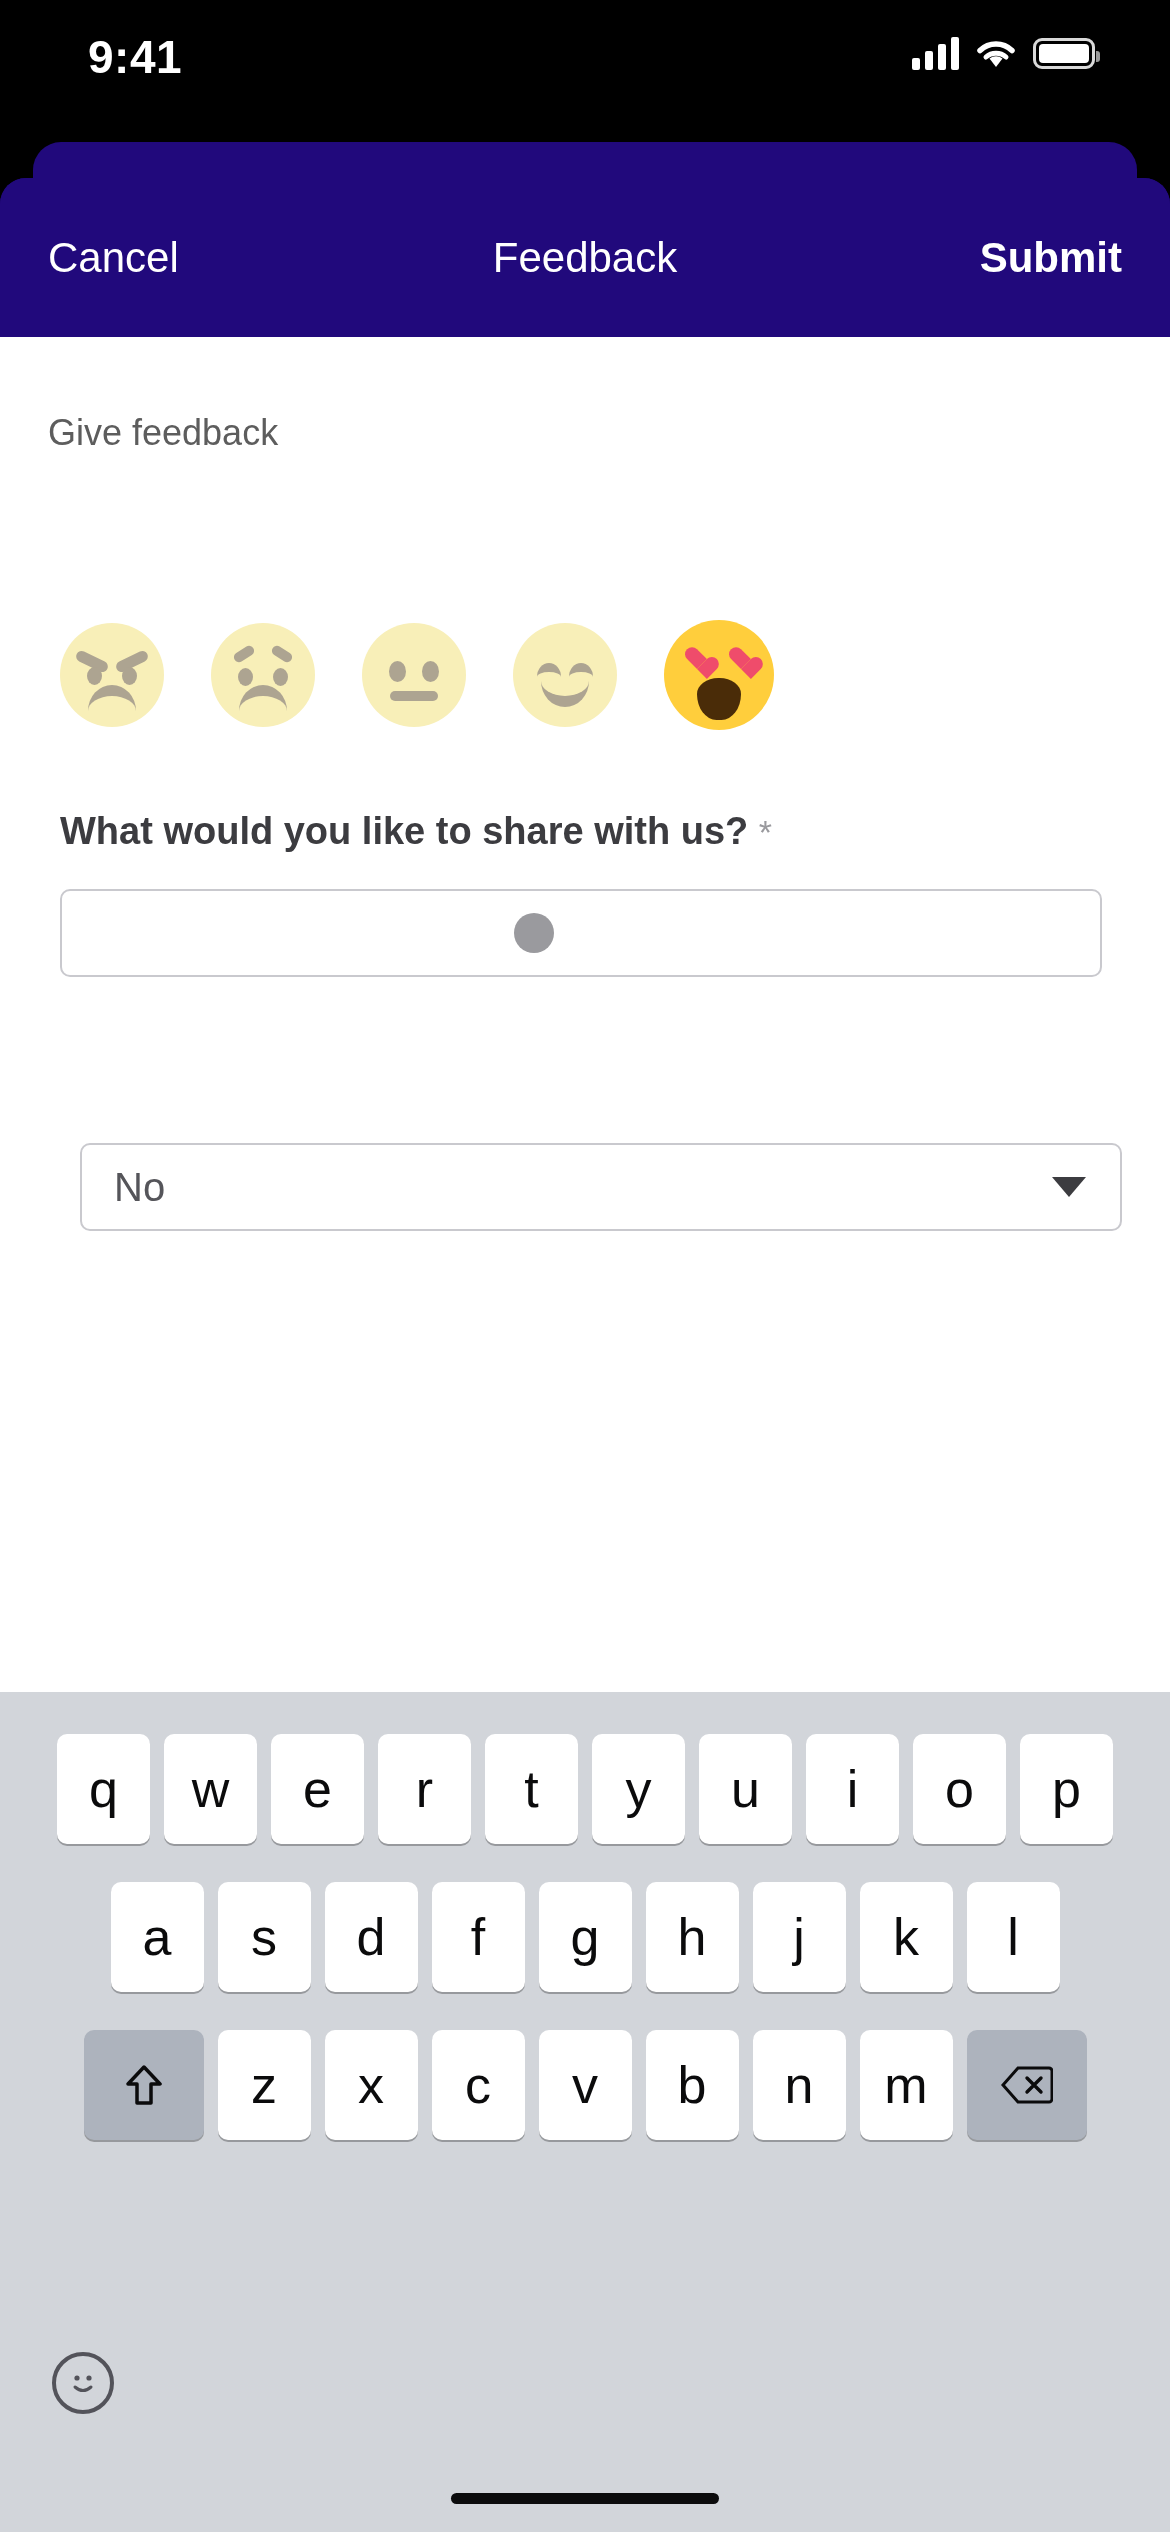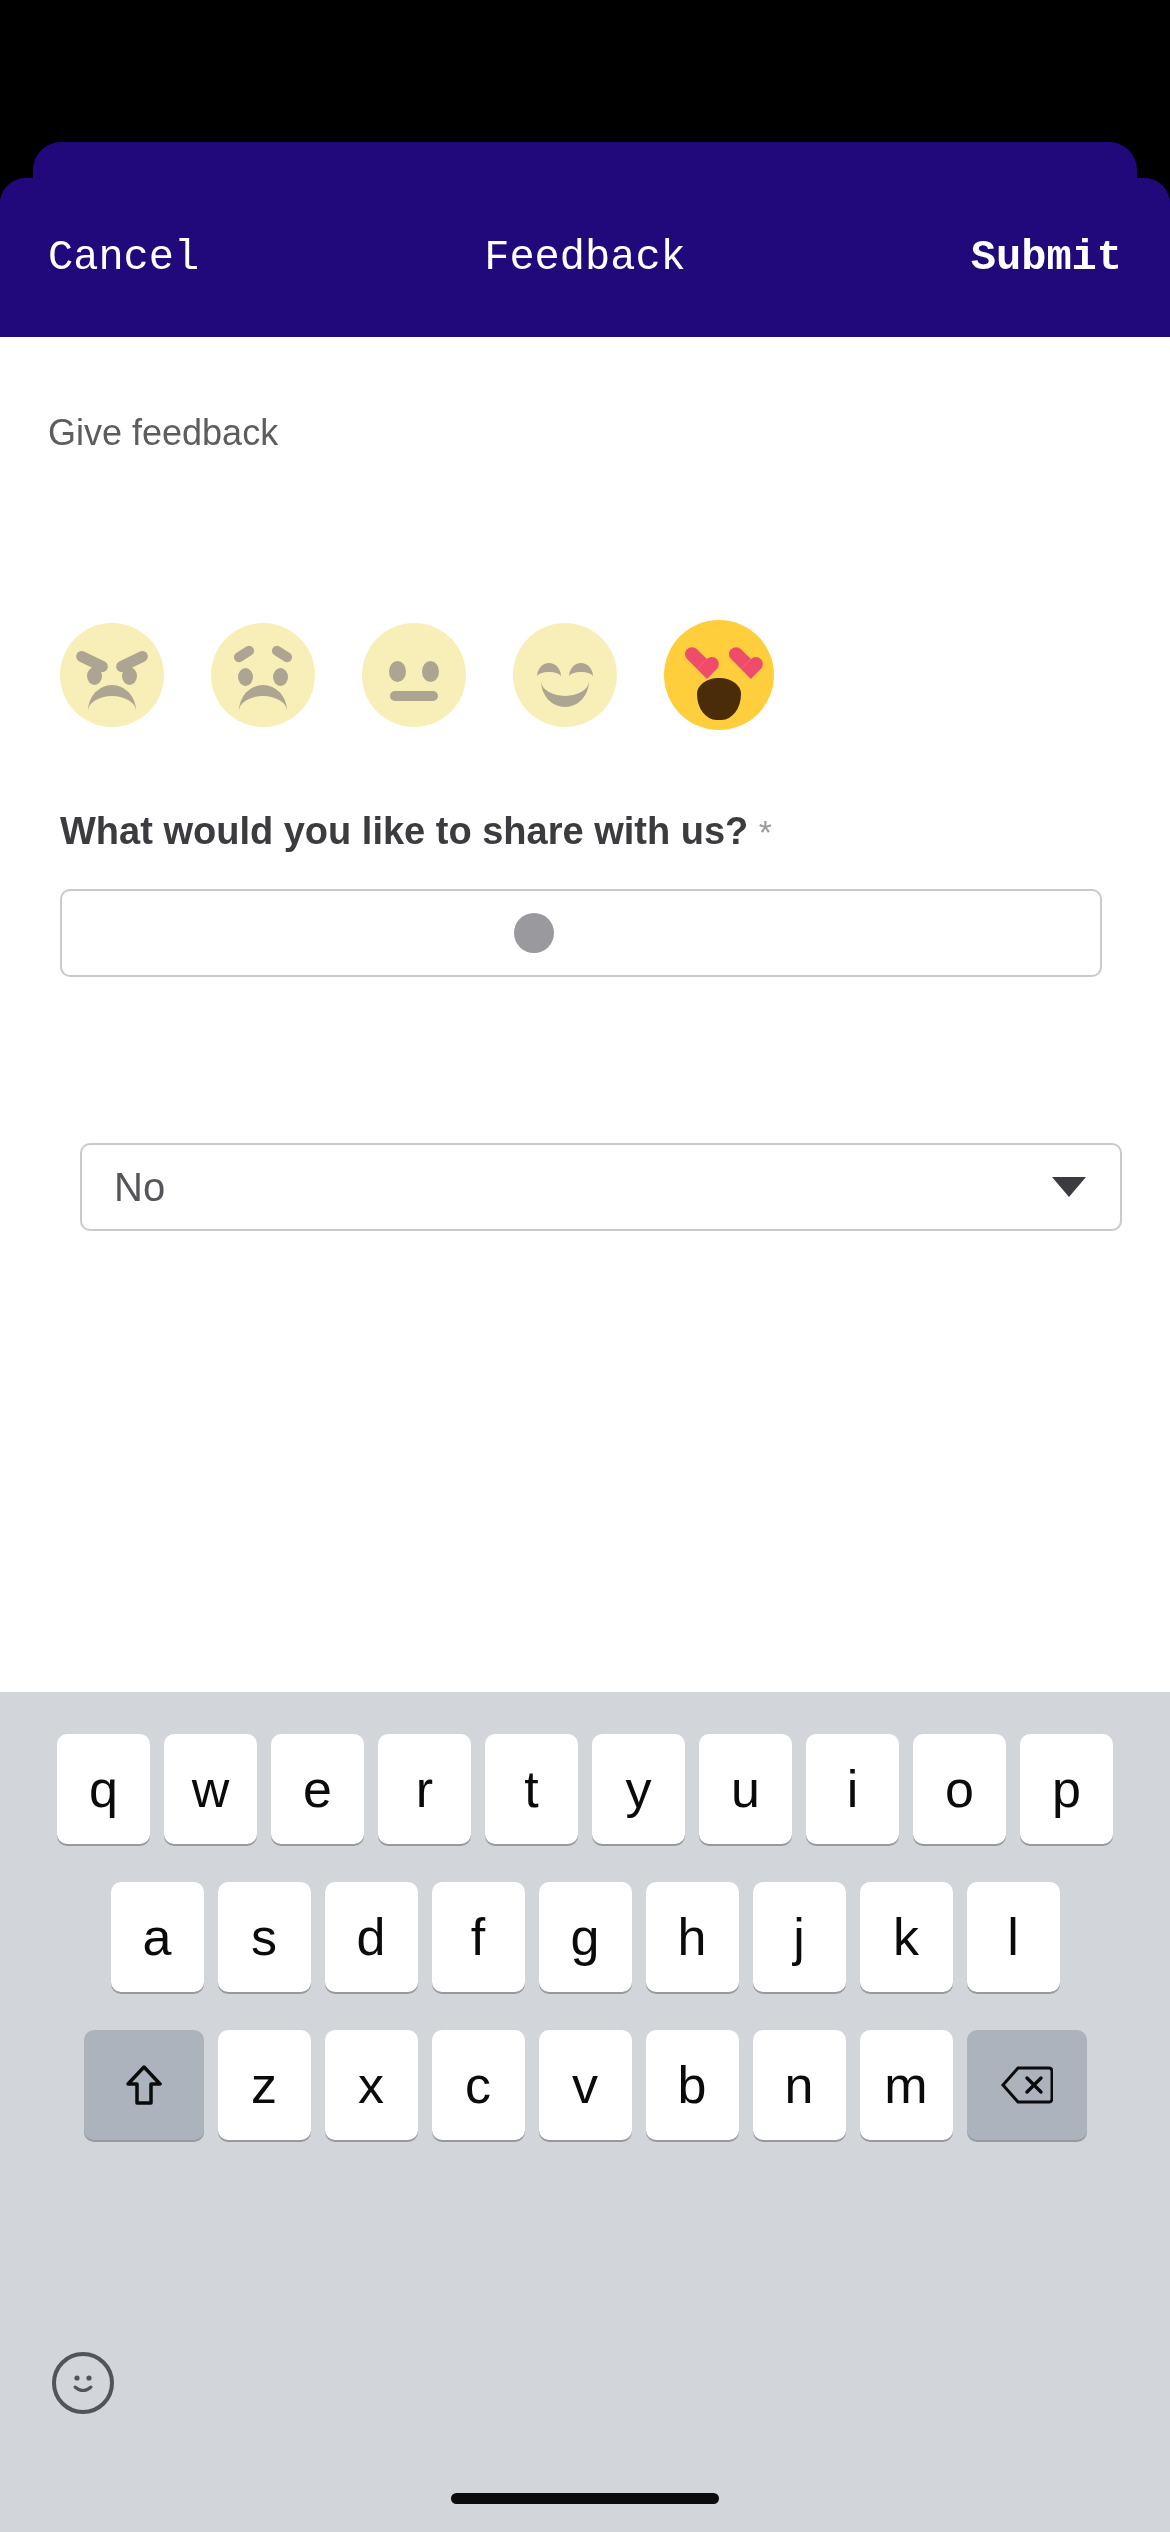--- a/index.html
+++ b/index.html
@@ -48,21 +48,21 @@
     background: #21097C; border-radius: 28px 28px 0 0;
   }
   .card-front {
     position: absolute; top: 178px; left: 0; width: 1170px; height: 2354px;
     background: #21097C; border-radius: 26px 26px 0 0; overflow: hidden;
   }
 
   
   .navbar {
     position: relative; height: 159px; width: 100%;
-    display: flex; align-items: center; background: #21097C; font-family: Liberation Mono, monospace;
+    display: flex; align-items: center; background: #21097C;
   }
   .nav-cancel {
     position: absolute; left: 48px; top: 50%; transform: translateY(-50%);
     color: #fff; font-size: 42px; font-weight: 400; white-space: nowrap;
   }
   .nav-title {
     position: absolute; left: 0; right: 0; top: 50%; transform: translateY(-50%);
     text-align: center; color: #fff; font-size: 42px; font-weight: 400;
   }
   .nav-submit {
@@ -194,20 +194,41 @@
   .home-ind {
     position: absolute; left: 50%; transform: translateX(-50%); bottom: 28px;
     width: 268px; height: 11px; background: #0B0B0C; border-radius: 6px;
   }
 </style>
 </head>
 <body>
 
 <div id="screen">
 
+  <div class="statusbar">
+    <div class="sb-time">9:41</div>
+    <div class="sb-right">
+      <span class="sig">
+          <i></i>
+          <i></i>
+          <i></i>
+          <i></i>
+        </span>
+      <span class="wifi">
+        <svg width="42" height="32" viewBox="0 0 42 32">
+          <path d="M21 30 L14.5 21.5 A11 11 0 0 1 27.5 21.5 Z" fill="#fff"></path>
+          <path d="M5 13.5 A23 23 0 0 1 37 13.5" stroke="#fff" stroke-width="5.5" fill="none" stroke-linecap="round"></path>
+          <path d="M11 20 A15 15 0 0 1 31 20" stroke="#fff" stroke-width="5" fill="none" stroke-linecap="round"></path>
+        </svg>
+      </span>
+      <span class="batt">
+          <i></i>
+        </span>
+    </div>
+  </div>
 
   <div class="card-back"></div>
 
   <div class="card-front">
     <div class="navbar">
       <div class="nav-cancel">Cancel</div>
       <div class="nav-title">Feedback</div>
       <div class="nav-submit">Submit</div>
     </div>
   </div>

